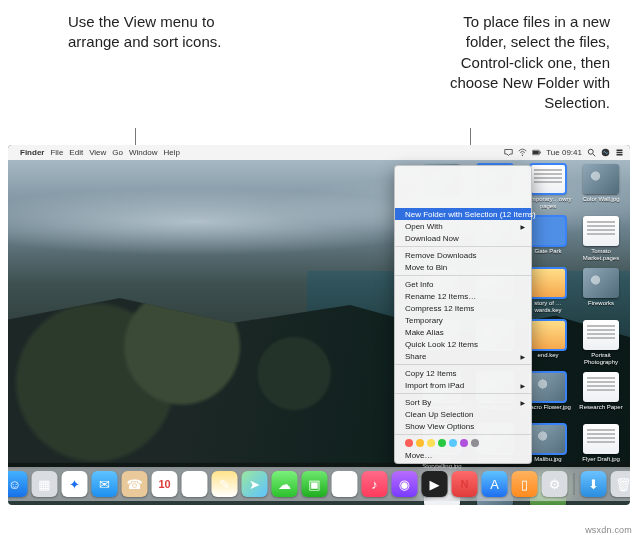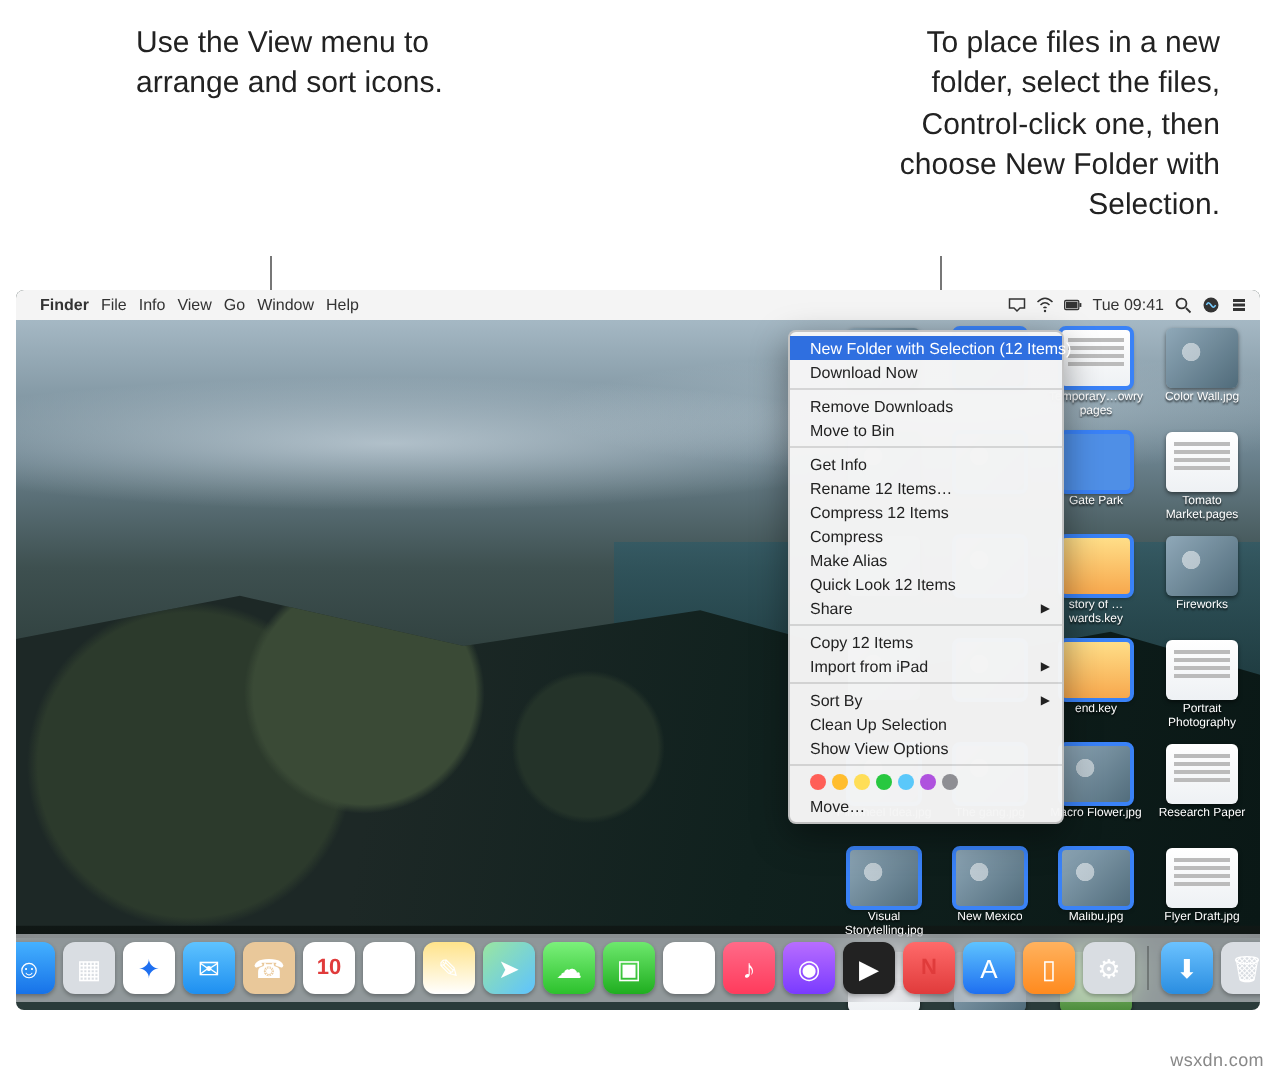--- a/index.html
+++ b/index.html
@@ -48,21 +48,21 @@
 .thumb.doc { background: linear-gradient(#fff,#eef1f4); }
 .thumb.doc::after { content:""; position:absolute; left:4px; right:4px; top:5px; height:2px; background:#bbb; box-shadow:0 4px 0 #bbb,0 8px 0 #bbb,0 12px 0 #bbb; }
 .thumb.key { background: linear-gradient(180deg,#ffe08a,#f7a64b); }
 .thumb.green { background: linear-gradient(180deg,#b6e39a,#4a8a3a); }
 .thumb.tag { background:#4f8fe6; }
 .dicon .lbl { max-width: 50px; line-height: 1.1; overflow: hidden; display: -webkit-box; -webkit-line-clamp: 2; -webkit-box-orient: vertical; }
 
 
 .ctx { position: absolute; left: 386px; top: 20px; width: 138px; background: rgba(245,245,245,.98); border: 1px solid rgba(0,0,0,.2); border-radius: 4px; box-shadow: 0 6px 18px rgba(0,0,0,.4); font-size: 8px; color:#222; padding: 2px 0; }
 .ctx .row { padding: 1.5px 16px 1.5px 10px; position: relative; cursor: default; white-space: nowrap; }
-.ctx .row.hi { background: #2f6fe0; color: #fff; }
+.ctx .row.hi { background: #2f6fe0; color: #fff; margin-top: 40px; }
 .ctx .row.sub::after { content: "▶"; position: absolute; right: 6px; top: 50%; transform: translateY(-50%); font-size: 6px; }
 .ctx hr { border: none; border-top: 1px solid rgba(0,0,0,.12); margin: 2px 0; }
 .ctx .tagrow { display:flex; gap:3px; padding: 2px 10px; align-items:center; }
 .ctx .tagrow .dot { width:8px; height:8px; border-radius:50%; }
 
 
 .dock { position: absolute; left: 50%; bottom: 4px; transform: translateX(-50%); height: 34px; padding: 3px 8px; background: rgba(230,230,235,.55); border-radius: 10px; display: flex; align-items: center; gap: 4px; backdrop-filter: blur(8px); }
 .dock .dapp { width: 26px; height: 26px; border-radius: 6px; box-shadow: 0 1px 2px rgba(0,0,0,.3); display:flex; align-items:center; justify-content:center; font-size:13px; color:#fff; }
 .dock .sep { width:1px; height:22px; background: rgba(0,0,0,.25); margin: 0 2px; }
 
@@ -77,21 +77,21 @@
   <div class="callout callout-right">To place files in a new folder, select the files, Control-click one, then choose New Folder with Selection.</div>
 </div>
 <div class="leader leader-left"></div>
 <div class="leader leader-right"></div>
 
 <div class="screen">
 
   <div class="menubar">
     <span class="apple"></span>
     <span class="app">Finder</span>
-    <span id="menubar-items"><span class="mitem">File</span><span class="mitem">Info</span><span class="mitem">View</span><span class="mitem">Go</span><span class="mitem">Window</span><span class="mitem">Help</span></span>
+    <span id="menubar-items"><span class="mitem">File</span><span class="mitem">Edit</span><span class="mitem">View</span><span class="mitem">Go</span><span class="mitem">Window</span><span class="mitem">Help</span></span>
     <span class="spacer"></span>
     <span class="status">
         <svg viewBox="0 0 12 12">
           <path d="M1 2h10v6H8l-2 2-2-2H1z" fill="none" stroke="#333" stroke-width="1"></path>
         </svg>
       </span>
     <span class="status">
         <svg viewBox="0 0 12 12">
           <path d="M1 4 Q6 -1 11 4 M3 6 Q6 3 9 6 M5 8 Q6 7 7 8" fill="none" stroke="#333" stroke-width="1"></path>
           <circle cx="6" cy="10" r="0.8" fill="#333"></circle>
@@ -234,29 +234,30 @@
       <div class="dicon">
         <div class="thumb photo"></div>
       </div>
       <div class="dicon">
         <div class="thumb green"></div>
       </div>
     </div>
 
   <div class="ctx" id="ctx">
       <div class="row hi">New Folder with Selection (12 Items)</div>
+      <div class="row sub">Open With</div>
       <div class="row">Download Now</div>
       <hr>
       <div class="row">Remove Downloads</div>
       <div class="row">Move to Bin</div>
       <hr>
       <div class="row">Get Info</div>
       <div class="row">Rename 12 Items…</div>
       <div class="row">Compress 12 Items</div>
-      <div class="row">Compress</div>
+      <div class="row">Temporary</div>
       <div class="row">Make Alias</div>
       <div class="row">Quick Look 12 Items</div>
       <div class="row sub">Share</div>
       <hr>
       <div class="row">Copy 12 Items</div>
       <div class="row sub">Import from iPad</div>
       <hr>
       <div class="row sub">Sort By</div>
       <div class="row">Clean Up Selection</div>
       <div class="row">Show View Options</div>

